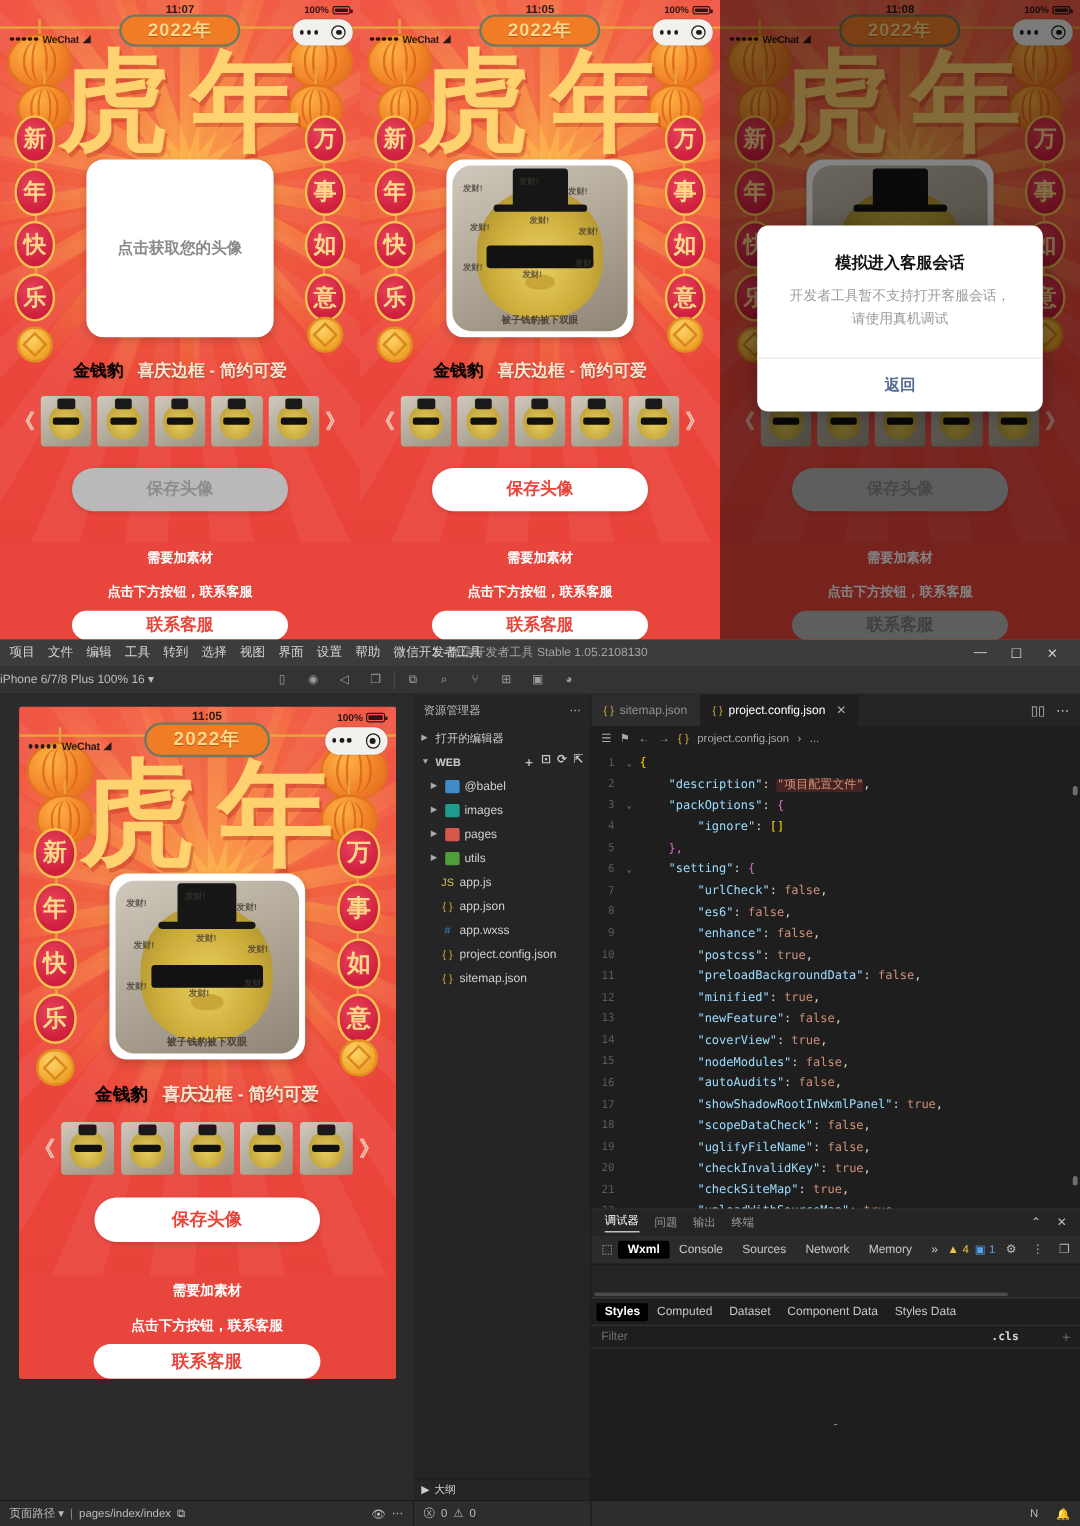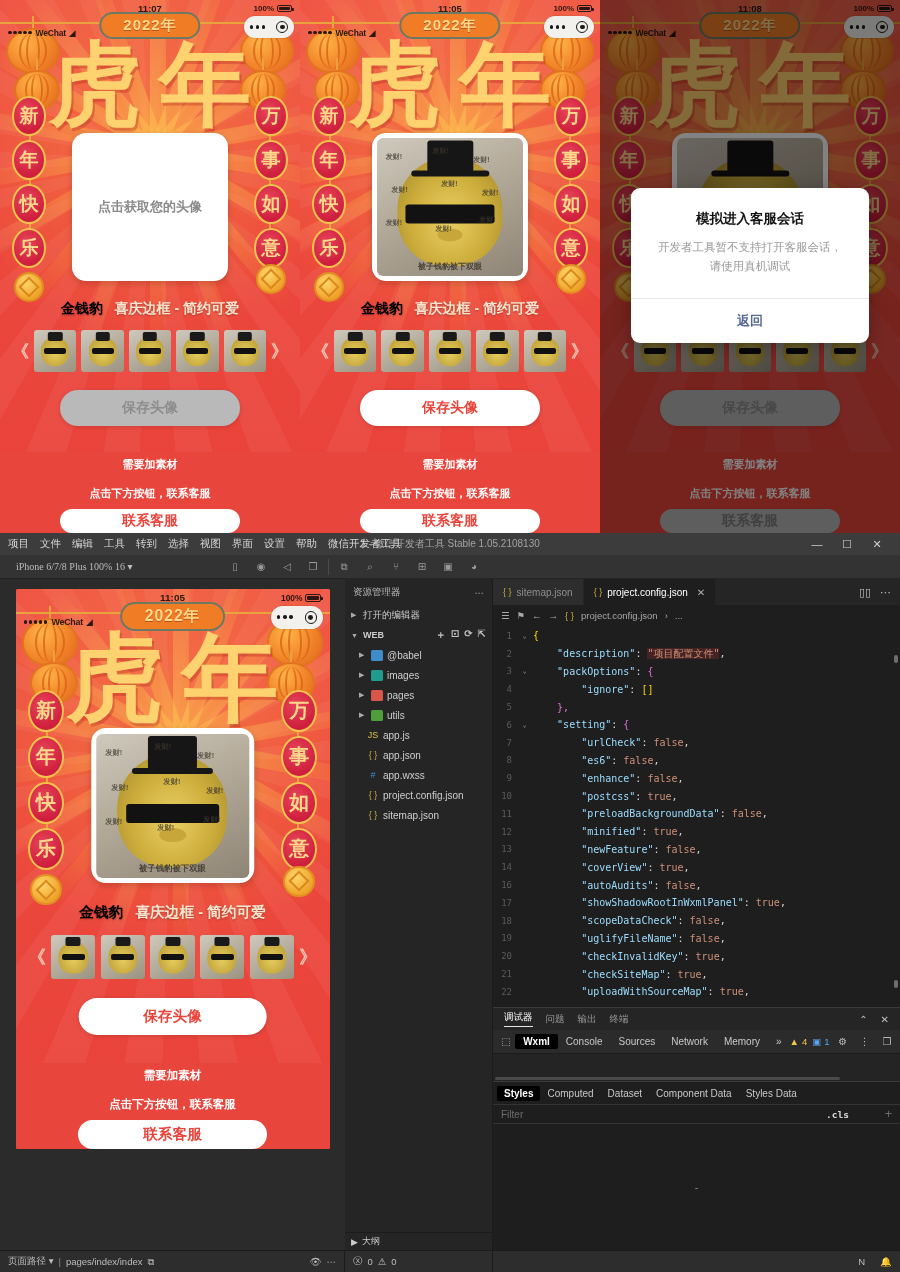--- a/index.html
+++ b/index.html
@@ -81,21 +81,21 @@
   .coin:after{content:"";position:absolute;left:50%;top:50%;width:11px;height:11px;
     transform:translate(-50%,-50%) rotate(45deg);border:2.5px solid #d8891c;background:transparent;}
 
   
   .avatar-card{ position:absolute; z-index:26; left:50%; transform:translateX(-50%);
      top:133px; width:156px; height:148px; background:#fff; border-radius:14px;
      display:flex; align-items:center; justify-content:center; overflow:hidden;
      box-shadow:0 2px 7px rgba(0,0,0,.18);}
   .avatar-card .ph{ color:#8a8a8a; font-size:13px; font-weight:bold; }
   .avatar-card.photo{ padding:5px; }
-  .avatar-inner{width:100%;height:100%;border-radius:6px;position:relative;overflow:hidden;
+  .avatar-inner{width:100%;height:100%;border-radius:16px;position:relative;overflow:hidden;
     background:linear-gradient(155deg,#cfc9bd 0%,#b7ae9e 38%,#8f8576 100%);}
   .cat{position:absolute;left:50%;top:50%;transform:translate(-50%,-46%);width:72%;height:78%;
     background:radial-gradient(ellipse at 50% 58%,#e8cf63 0%,#cdae3c 52%,#9e8429 100%);
     border-radius:48% 48% 44% 44%;}
   .cat .hat{position:absolute;left:50%;top:-16%;transform:translateX(-50%);width:44%;height:30%;
     background:#161616;border-radius:3px;}
   .cat .hat:after{content:"";position:absolute;left:-34%;bottom:-4px;width:168%;height:6px;background:#161616;border-radius:3px;}
   .cat .shades{position:absolute;left:8%;right:8%;top:44%;height:17%;background:#121212;border-radius:3px;}
   .cat .snout{position:absolute;left:38%;top:66%;width:24%;height:12%;background:#c9a63a;border-radius:50%;}
   .fcwords{position:absolute;inset:0;color:rgba(60,55,45,.75);font-size:7px;font-weight:bold;}
@@ -142,21 +142,21 @@
   .modal .ok{text-align:center;font-size:13px;color:#576b95;padding:13px 0;font-weight:bold;}
 
   
   .ide{position:absolute;left:0;top:533px;width:900px;height:739px;background:#252526;color:#cccccc;}
   .menubar{height:22px;background:#3c3c3c;display:flex;align-items:center;padding:0 8px;gap:11px;font-size:10.5px;color:#d6d6d6;position:relative;}
   .wintitle{position:absolute;left:0;right:0;text-align:center;font-size:10px;color:#a3a3a3;pointer-events:none;}
   .winbtns{display:flex;gap:0;margin-left:auto;z-index:2;}
   .winbtns div{width:30px;height:22px;display:flex;align-items:center;justify-content:center;font-size:11px;color:#cfcfcf;}
 
   .toolbar{height:24px;background:#333333;display:flex;align-items:center;font-size:10px;color:#bdbdbd;border-bottom:1px solid #252526;}
-  .tb-device{padding-left:16px;width:222px;white-space:nowrap;overflow:hidden;font-family:Liberation Serif, serif;}
+  .tb-device{padding-left:0;width:222px;white-space:nowrap;overflow:hidden;}
   .tb-icons{display:flex;gap:0;}
   .tb-icons .ic{width:26px;height:24px;display:flex;align-items:center;justify-content:center;color:#9a9a9a;}
   .tb-div{width:1px;height:16px;background:#4a4a4a;margin:0 2px;}
 
   .ide-body{position:absolute;left:0;top:46px;right:0;bottom:22px;display:flex;}
 
   
   .sim{width:345px;background:#2b2b2b;padding:10px;display:flex;justify-content:center;}
   .phone{width:314px;height:560px;background:#e8453c;position:relative;overflow:hidden;border-radius:2px;}
 
@@ -947,20 +947,21 @@
           <div class="ln"><span class="num">5</span><span class="fold"></span><span class="txt">    <span class="br2">},</span></span></div>
           <div class="ln"><span class="num">6</span><span class="fold">⌄</span><span class="txt">    <span class="k">"setting"</span><span class="p">: </span><span class="br2">{</span></span></div>
           <div class="ln"><span class="num">7</span><span class="fold"></span><span class="txt">        <span class="k">"urlCheck"</span><span class="p">: </span><span class="s">false</span><span class="p">,</span></span></div>
           <div class="ln"><span class="num">8</span><span class="fold"></span><span class="txt">        <span class="k">"es6"</span><span class="p">: </span><span class="s">false</span><span class="p">,</span></span></div>
           <div class="ln"><span class="num">9</span><span class="fold"></span><span class="txt">        <span class="k">"enhance"</span><span class="p">: </span><span class="s">false</span><span class="p">,</span></span></div>
           <div class="ln"><span class="num">10</span><span class="fold"></span><span class="txt">        <span class="k">"postcss"</span><span class="p">: </span><span class="s">true</span><span class="p">,</span></span></div>
           <div class="ln"><span class="num">11</span><span class="fold"></span><span class="txt">        <span class="k">"preloadBackgroundData"</span><span class="p">: </span><span class="s">false</span><span class="p">,</span></span></div>
           <div class="ln"><span class="num">12</span><span class="fold"></span><span class="txt">        <span class="k">"minified"</span><span class="p">: </span><span class="s">true</span><span class="p">,</span></span></div>
           <div class="ln"><span class="num">13</span><span class="fold"></span><span class="txt">        <span class="k">"newFeature"</span><span class="p">: </span><span class="s">false</span><span class="p">,</span></span></div>
           <div class="ln"><span class="num">14</span><span class="fold"></span><span class="txt">        <span class="k">"coverView"</span><span class="p">: </span><span class="s">true</span><span class="p">,</span></span></div>
+          <div class="ln"><span class="num">15</span><span class="fold"></span><span class="txt">        <span class="k">"nodeModules"</span><span class="p">: </span><span class="s">false</span><span class="p">,</span></span></div>
           <div class="ln"><span class="num">16</span><span class="fold"></span><span class="txt">        <span class="k">"autoAudits"</span><span class="p">: </span><span class="s">false</span><span class="p">,</span></span></div>
           <div class="ln"><span class="num">17</span><span class="fold"></span><span class="txt">        <span class="k">"showShadowRootInWxmlPanel"</span><span class="p">: </span><span class="s">true</span><span class="p">,</span></span></div>
           <div class="ln"><span class="num">18</span><span class="fold"></span><span class="txt">        <span class="k">"scopeDataCheck"</span><span class="p">: </span><span class="s">false</span><span class="p">,</span></span></div>
           <div class="ln"><span class="num">19</span><span class="fold"></span><span class="txt">        <span class="k">"uglifyFileName"</span><span class="p">: </span><span class="s">false</span><span class="p">,</span></span></div>
           <div class="ln"><span class="num">20</span><span class="fold"></span><span class="txt">        <span class="k">"checkInvalidKey"</span><span class="p">: </span><span class="s">true</span><span class="p">,</span></span></div>
           <div class="ln"><span class="num">21</span><span class="fold"></span><span class="txt">        <span class="k">"checkSiteMap"</span><span class="p">: </span><span class="s">true</span><span class="p">,</span></span></div>
           <div class="ln"><span class="num">22</span><span class="fold"></span><span class="txt">        <span class="k">"uploadWithSourceMap"</span><span class="p">: </span><span class="s">true</span><span class="p">,</span></span></div>
         </div>
 
       <div class="debugger">

